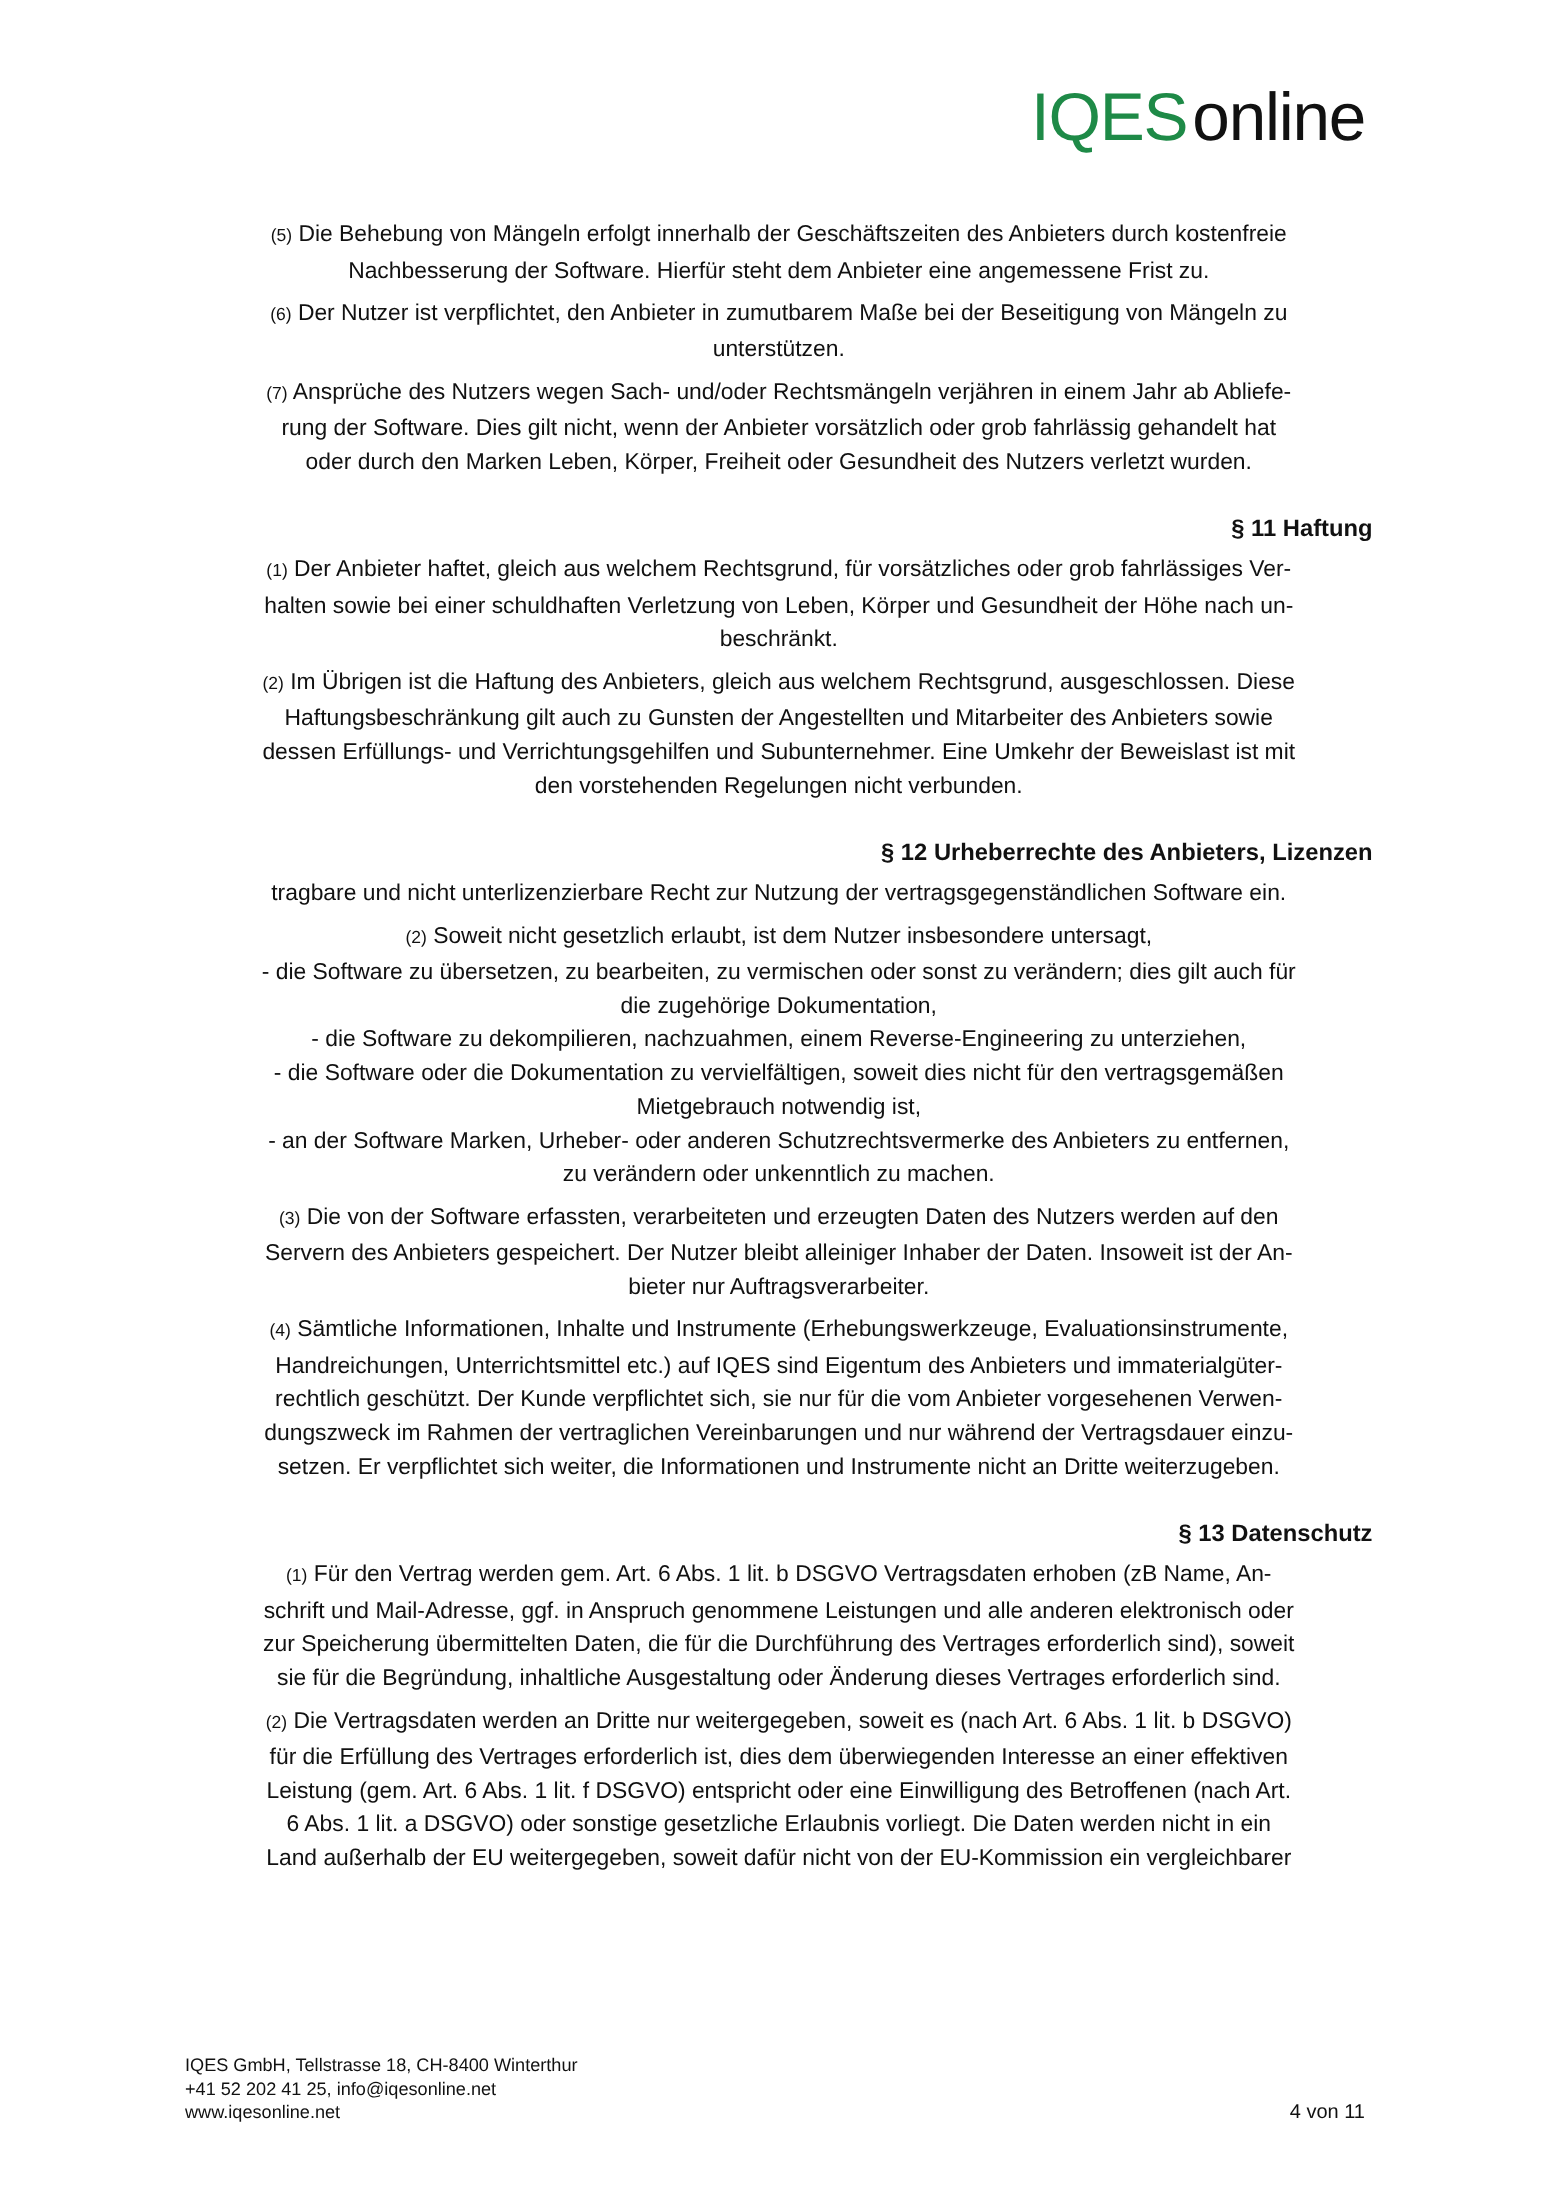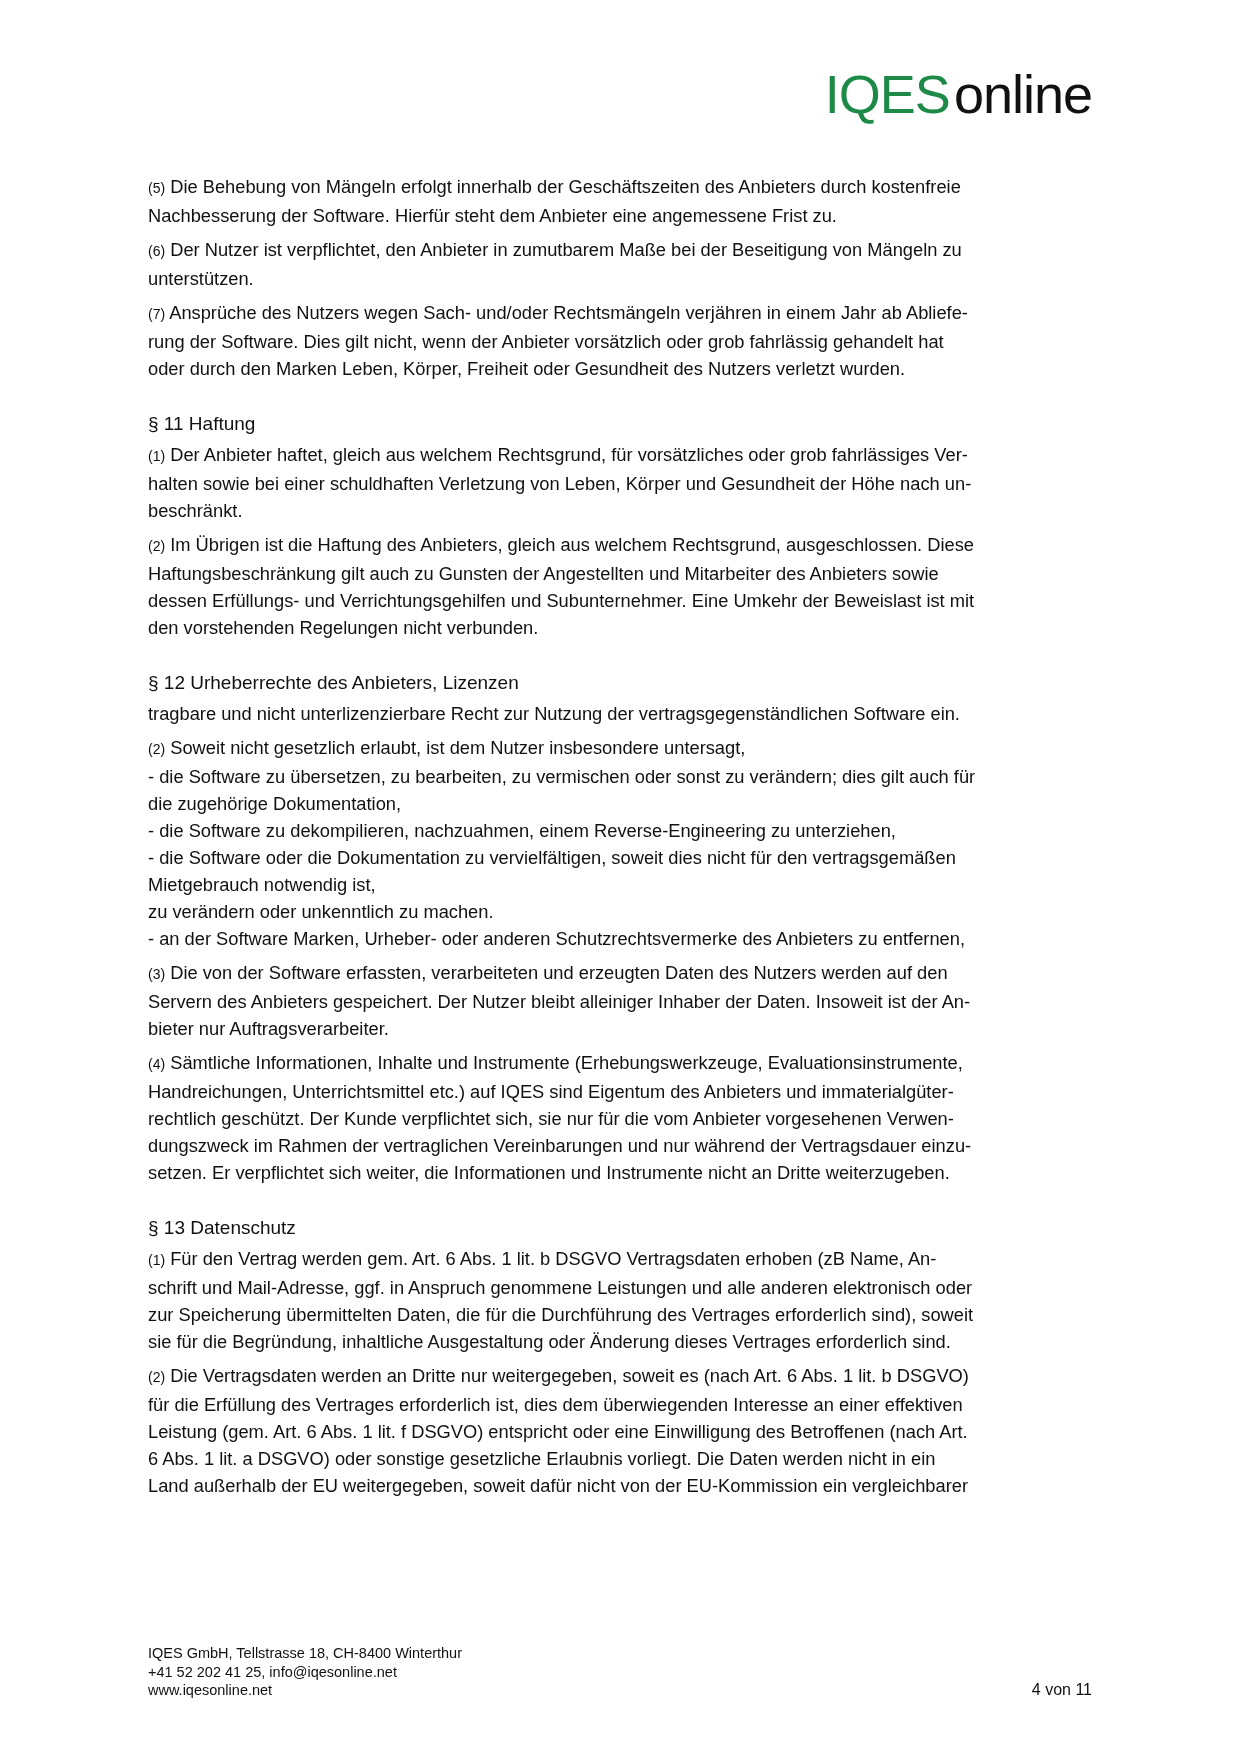--- a/index.html
+++ b/index.html
@@ -32,32 +32,34 @@
       color: #111111;
       margin-left: 4px;
     }
     .content {
       position: absolute;
       top: 173px;
       left: 148px;
       width: 950px;
     }
     .section-title {
-      font-weight: normal;
+      font-weight: bold;
       font-size: 19px;
       line-height: 27px;
       margin: 0;
+      text-align: right;
     }
     .section-gap {
       height: 21px;
     }
     .para {
       font-size: 18.3px;
       line-height: 27px;
       margin: 0 0 7px 0;
+      text-align: center;
     }
     .para .num {
       font-size: 14px;
     }
     .line {
       display: block;
       white-space: nowrap;
     }
     .heading-block {
       margin-bottom: 4px;
@@ -126,22 +128,22 @@
       <p class="para">
         <span class="line"><span>tragbare und nicht unterlizenzierbare Recht zur Nutzung der vertragsgegenständlichen Software ein.</span></span>
       </p>
       <p class="para">
         <span class="line"><span class="num">(2)</span><span> Soweit nicht gesetzlich erlaubt, ist dem Nutzer insbesondere untersagt,</span></span>
         <span class="line"><span>- die Software zu übersetzen, zu bearbeiten, zu vermischen oder sonst zu verändern; dies gilt auch für</span></span>
         <span class="line"><span>die zugehörige Dokumentation,</span></span>
         <span class="line"><span> - die Software zu dekompilieren, nachzuahmen, einem Reverse-Engineering zu unterziehen,</span></span>
         <span class="line"><span>- die Software oder die Dokumentation zu vervielfältigen, soweit dies nicht für den vertragsgemäßen</span></span>
         <span class="line"><span>Mietgebrauch notwendig ist,</span></span>
+        <span class="line"><span>- an der Software Marken, Urheber- oder anderen Schutzrechtsvermerke des Anbieters zu entfernen,</span></span>
         <span class="line"><span>zu verändern oder unkenntlich zu machen.</span></span>
-        <span class="line"><span>- an der Software Marken, Urheber- oder anderen Schutzrechtsvermerke des Anbieters zu entfernen,</span></span>
       </p>
       <p class="para">
         <span class="line"><span class="num">(3)</span><span> Die von der Software erfassten, verarbeiteten und erzeugten Daten des Nutzers werden auf den</span></span>
         <span class="line"><span>Servern des Anbieters gespeichert. Der Nutzer bleibt alleiniger Inhaber der Daten. Insoweit ist der An-</span></span>
         <span class="line"><span>bieter nur Auftragsverarbeiter.</span></span>
       </p>
       <p class="para">
         <span class="line"><span class="num">(4)</span><span> Sämtliche Informationen, Inhalte und Instrumente (Erhebungswerkzeuge, Evaluationsinstrumente,</span></span>
         <span class="line"><span>Handreichungen, Unterrichtsmittel etc.) auf IQES sind Eigentum des Anbieters und immaterialgüter-</span></span>
         <span class="line"><span>rechtlich geschützt. Der Kunde verpflichtet sich, sie nur für die vom Anbieter vorgesehenen Verwen-</span></span>

